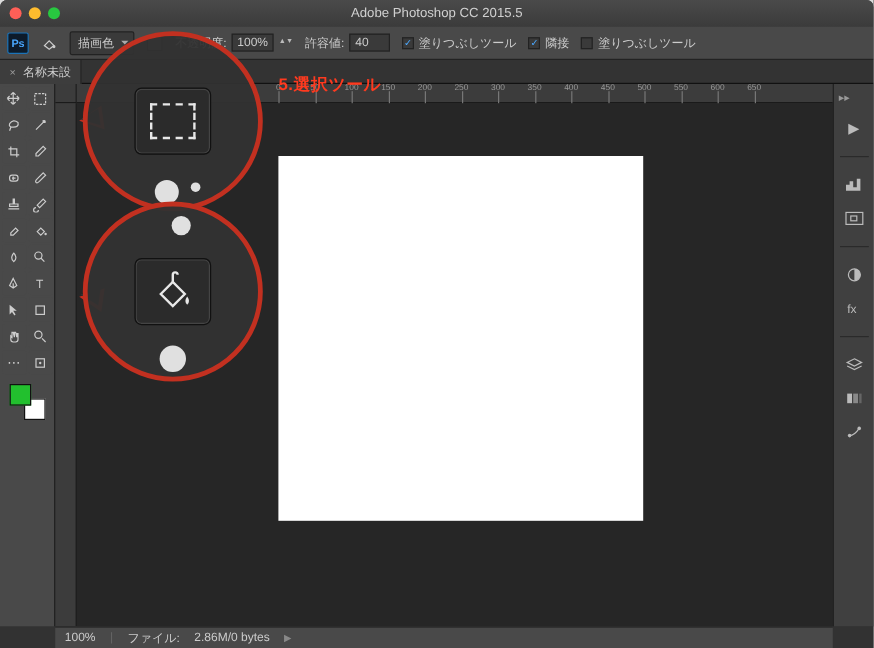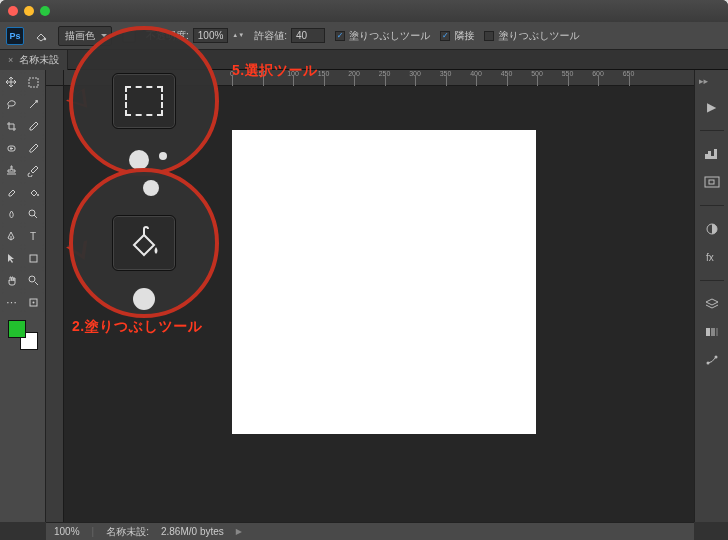--- a/index.html
+++ b/index.html
@@ -82,20 +82,21 @@
 <body>
 
 <div class="window">
 
   <div class="titlebar">
     <div class="traffic">
       <div class="tl red"></div>
       <div class="tl yellow"></div>
       <div class="tl green"></div>
     </div>
+    <div class="title">Adobe Photoshop CC 2015.5</div>
   </div>
 
   <div class="options">
     <div class="ps-icon">Ps</div>
     <svg width="14" height="14">
         <path d="M3 9 L7 5 L11 9 L7 12 Z" fill="none" stroke="#ccc" stroke-width="1"></path>
         <circle cx="11" cy="10" r="1.2" fill="#ccc"></circle>
       </svg>
     <div class="dropdown"><span>描画色</span></div>
     <svg width="14" height="14">
@@ -339,21 +340,21 @@
             <circle cx="12" cy="4" r="1.5" fill="#bbb"></circle>
             <path d="M4 10 Q8 10 12 4" fill="none" stroke="#bbb"></path>
           </svg>
         </div>
     </div>
   </div>
 
   <div class="status">
     <span>100%</span>
     <span class="sep">|</span>
-    <span>名称未設:</span>
+    <span>ファイル:</span>
     <span>2.86M/0 bytes</span>
     <span style="font-size:8px;color:#888">▶</span>
   </div>
 
   <div class="triangle tri1"></div>
   <div class="triangle tri1b"></div>
   <div class="callout c1">
     <div class="callout-tool">
       <div class="marq-icon"></div>
     </div>
@@ -368,15 +369,14 @@
     <div class="mini" style="width:16px;height:16px;top:8px;left:70px"></div>
     <div class="callout-tool">
       <svg class="bucket-svg" viewBox="0 0 40 36">
         <path d="M10 20 L20 10 L30 20 L20 30 Z" fill="none" stroke="#e8e8e8" stroke-width="2"></path>
         <path d="M20 10 L20 4 Q20 2 22 2 Q24 2 24 4" fill="none" stroke="#e8e8e8" stroke-width="2"></path>
         <path d="M32 22 Q35 26 32 29 Q29 26 32 22 Z" fill="#e8e8e8"></path>
       </svg>
     </div>
     <div class="mini" style="width:22px;height:22px;bottom:4px;left:60px"></div>
   </div>
-  <div class="anno-label" style="left:72px;top:318px">2.塗りつぶしツール</div>
 
 </div>
 
 </body></html>

